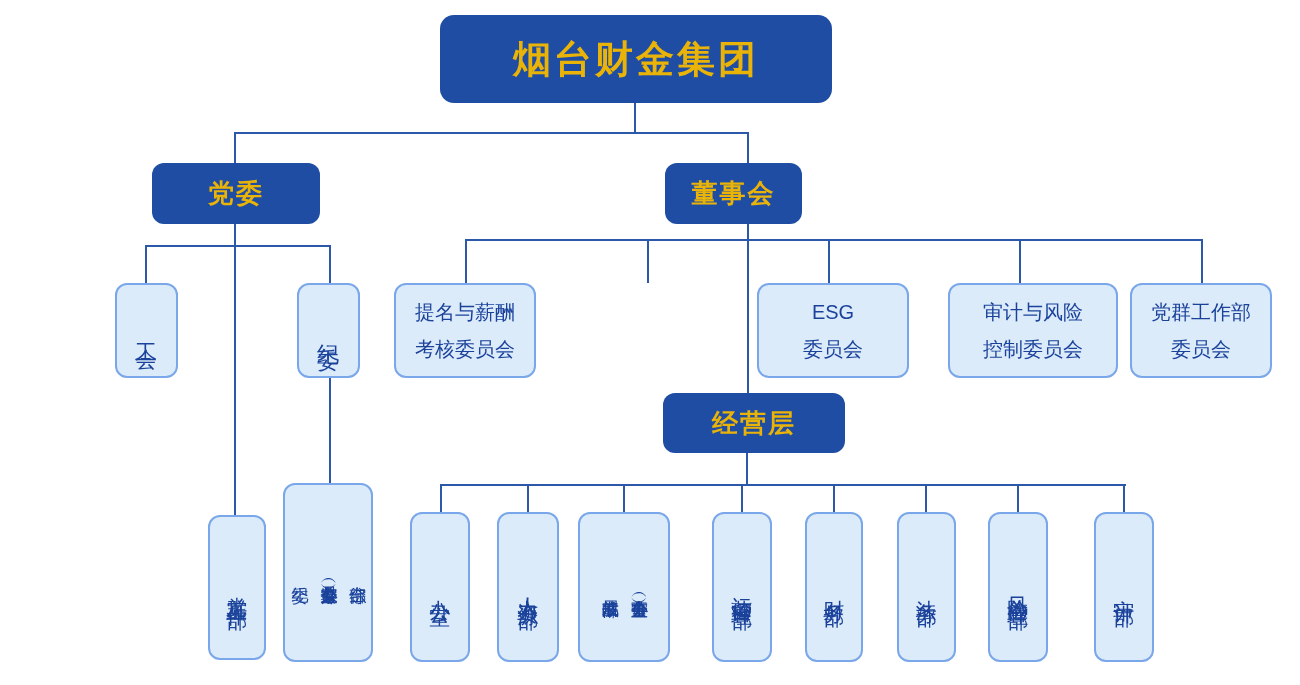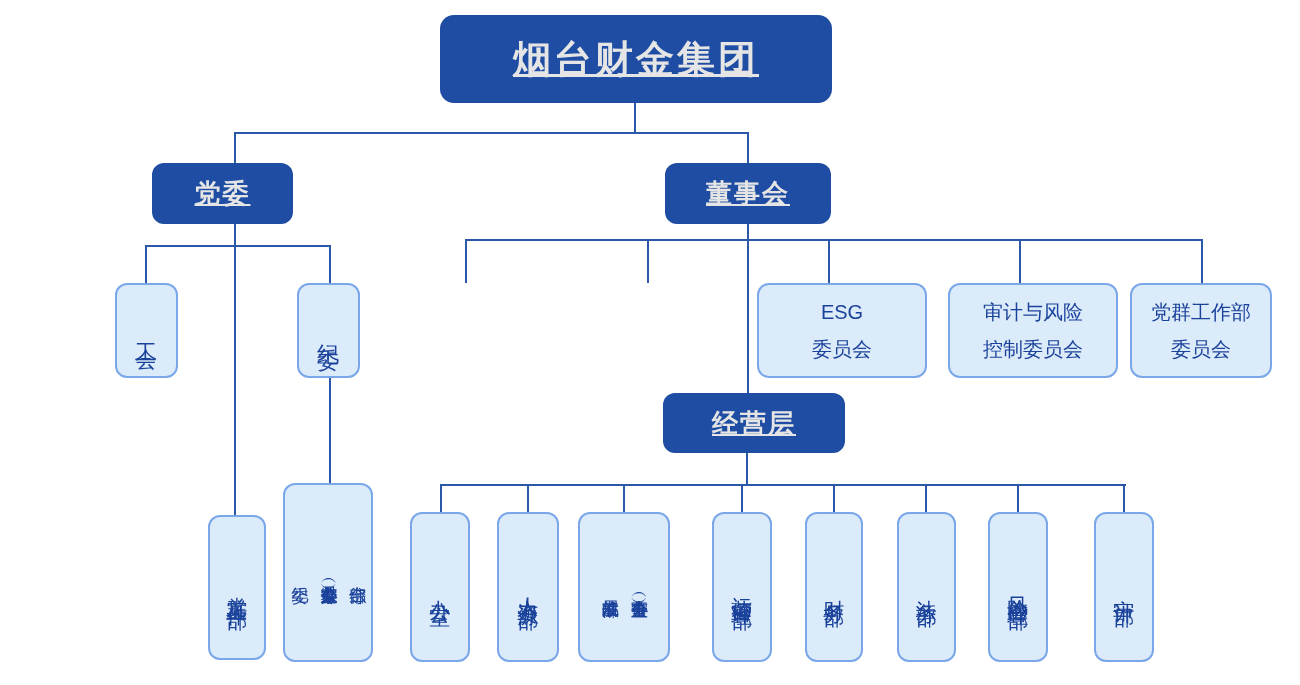--- a/index.html
+++ b/index.html
@@ -27,26 +27,25 @@
   .node{
     position:absolute;
     display:flex;
     align-items:center;
     justify-content:center;
     text-align:center;
     white-space:pre-line;
   }
   .node.dark{
     background:var(--primary);
-    color:#e5e5e5;
+    color:#eab308;
     border-radius:12px;
     font-weight:700;
     font-size:26px;
     letter-spacing:2px;
-    text-decoration:underline;
   }
   .node.root{
     border-radius:14px;
     font-size:38px;
     letter-spacing:3px;
   }
   .node.light{
     background:var(--node-fill);
     border:2px solid var(--node-border);
     color:var(--node-text);
@@ -99,23 +98,23 @@
   <div class="line" style="left:527px;top:484px;width:2px;height:28px"></div>
   <div class="line" style="left:623px;top:484px;width:2px;height:28px"></div>
   <div class="line" style="left:741px;top:484px;width:2px;height:28px"></div>
   <div class="line" style="left:833px;top:484px;width:2px;height:28px"></div>
   <div class="line" style="left:925px;top:484px;width:2px;height:28px"></div>
   <div class="line" style="left:1017px;top:484px;width:2px;height:28px"></div>
   <div class="line" style="left:1123px;top:484px;width:2px;height:28px"></div>
 
   <div class="node dark root" style="left:440px;top:15px;width:392px;height:88px">烟台财金集团</div>
 
-  <div class="node dark" style="left:152px;top:163px;width:141px;height:61px">党委</div>
+  <div class="node dark" style="left:152px;top:163px;width:168px;height:61px">党委</div>
 
-  <div class="node dark" style="left:665px;top:163px;width:166px;height:61px">董事会</div>
+  <div class="node dark" style="left:665px;top:163px;width:137px;height:61px">董事会</div>
 
   <div class="node dark" style="left:663px;top:393px;width:182px;height:60px">经营层</div>
 
   <div class="node light vert2" style="left:115px;top:283px;width:63px;height:95px">
     <span class="v">工会</span>
   </div>
 
   <div class="node light vert2" style="left:297px;top:283px;width:63px;height:95px">
     <span class="v">纪委</span>
   </div>
@@ -123,23 +122,25 @@
   <div class="node light vert" style="left:208px;top:515px;width:58px;height:145px">
     <span class="v">党群工作部</span>
   </div>
 
   <div class="node light multicol" style="left:283px;top:483px;width:90px;height:179px">
     <span class="v">纪委
 （监察专员办公室）
 综合部</span>
   </div>
 
+  <div class="node light" style="left:394px;top:283px;width:142px;height:95px">提名与薪酬
+考核委员会</div>
 
 
-  <div class="node light" style="left:757px;top:283px;width:170px;height:95px">ESG
+  <div class="node light" style="left:757px;top:283px;width:152px;height:95px">ESG
 委员会</div>
 
   <div class="node light" style="left:948px;top:283px;width:170px;height:95px">审计与风险
 控制委员会</div>
 
   <div class="node light" style="left:1130px;top:283px;width:142px;height:95px">党群工作部
 委员会</div>
 
   <div class="node light vert" style="left:410px;top:512px;width:60px;height:150px">
     <span class="v">办公室</span>

